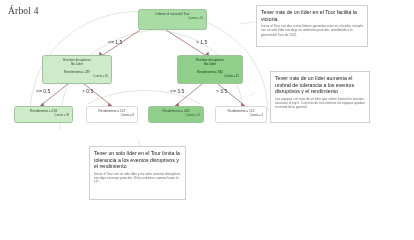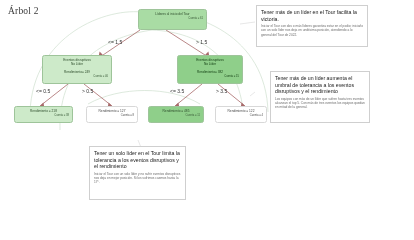--- a/index.html
+++ b/index.html
@@ -85,21 +85,21 @@
     line-height:4.3px;
     color:#6b6b6b;
     margin-top:2px;
   }
 </style>
 </head>
 <body>
 
 <div id="stage">
 
-  <div id="title">Árbol 2</div>
+  <div id="title">Árbol 4</div>
 
   <svg id="edges" viewBox="0 0 414 231" xmlns="http://www.w3.org/2000/svg">
 
     <g fill="none" stroke="#cfe0cf" stroke-width="0.7">
       <path d="M30,120 C28,40 100,8 142,12"></path>
       <path d="M60,130 C58,60 110,36 152,30"></path>
       <path d="M142,12 C196,8 266,36 268,112"></path>
       <path d="M152,30 C200,32 242,58 244,122"></path>
       <path d="M88,104 C120,86 170,86 200,104"></path>
     </g>

